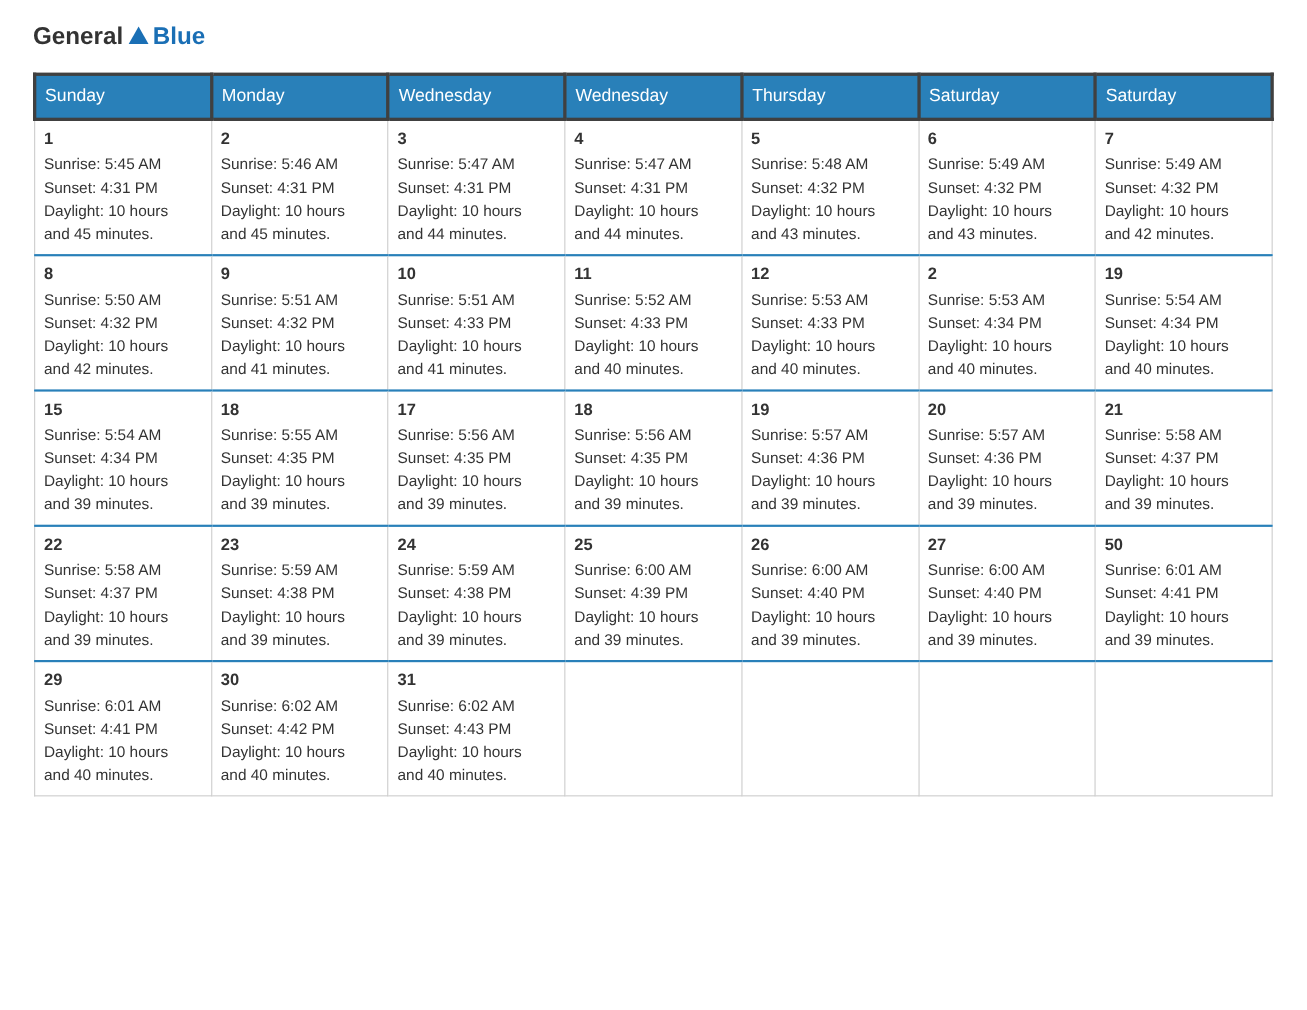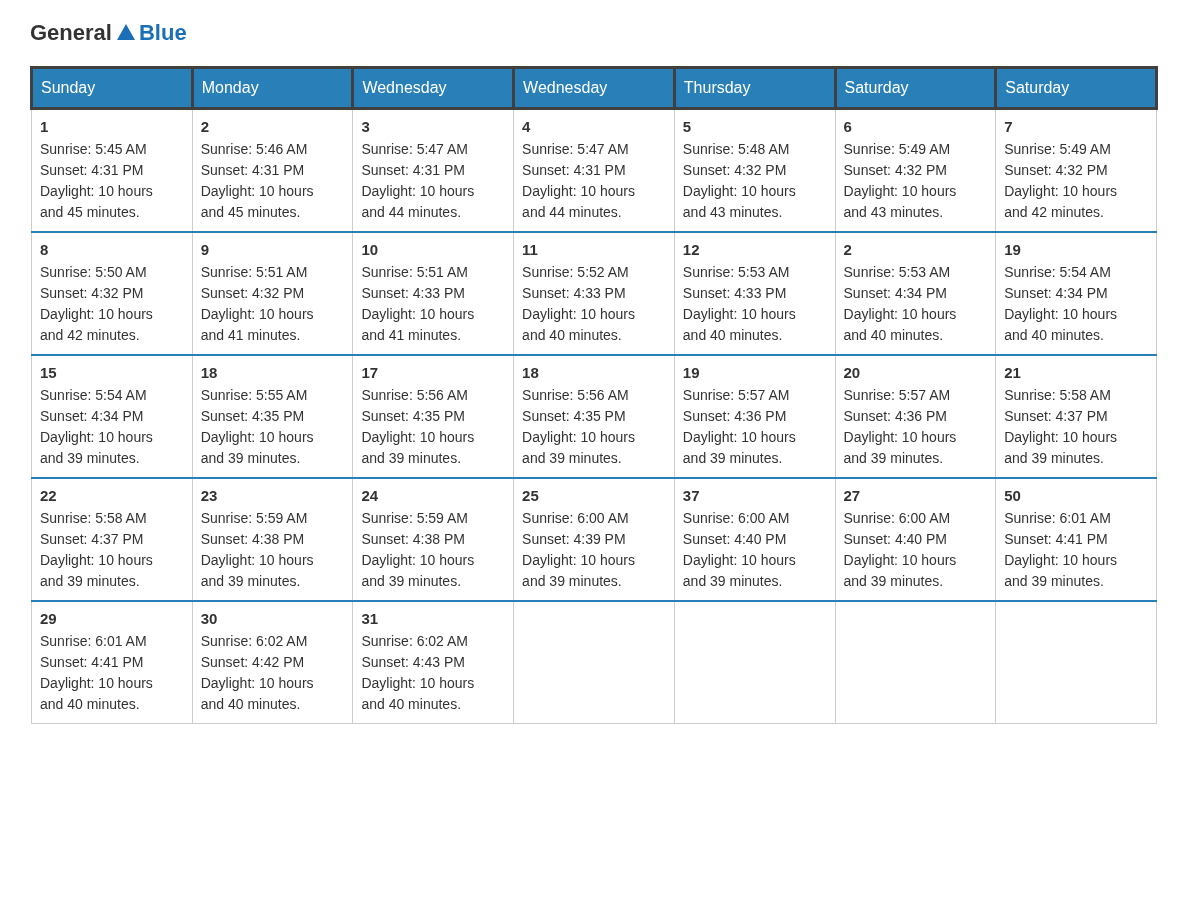--- a/index.html
+++ b/index.html
@@ -231,21 +231,21 @@
         </td>
         <td>
           <span class="day-num">24</span>
           <div class="day-info">Sunrise: 5:59 AM<br>Sunset: 4:38 PM<br>Daylight: 10 hours<br>and 39 minutes.</div>
         </td>
         <td>
           <span class="day-num">25</span>
           <div class="day-info">Sunrise: 6:00 AM<br>Sunset: 4:39 PM<br>Daylight: 10 hours<br>and 39 minutes.</div>
         </td>
         <td>
-          <span class="day-num">37</span>
+          <span class="day-num">26</span>
           <div class="day-info">Sunrise: 6:00 AM<br>Sunset: 4:40 PM<br>Daylight: 10 hours<br>and 39 minutes.</div>
         </td>
         <td>
           <span class="day-num">27</span>
           <div class="day-info">Sunrise: 6:00 AM<br>Sunset: 4:40 PM<br>Daylight: 10 hours<br>and 39 minutes.</div>
         </td>
         <td>
           <span class="day-num">50</span>
           <div class="day-info">Sunrise: 6:01 AM<br>Sunset: 4:41 PM<br>Daylight: 10 hours<br>and 39 minutes.</div>
         </td>

